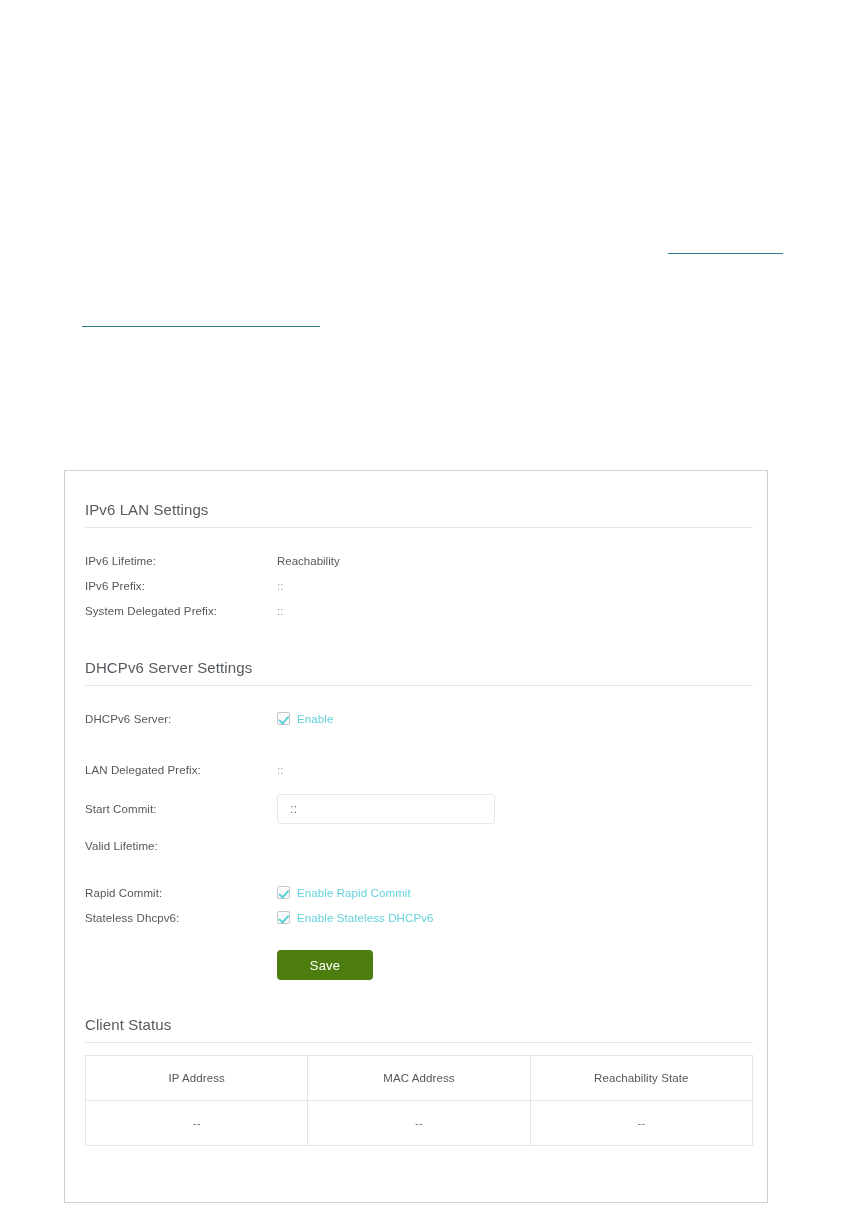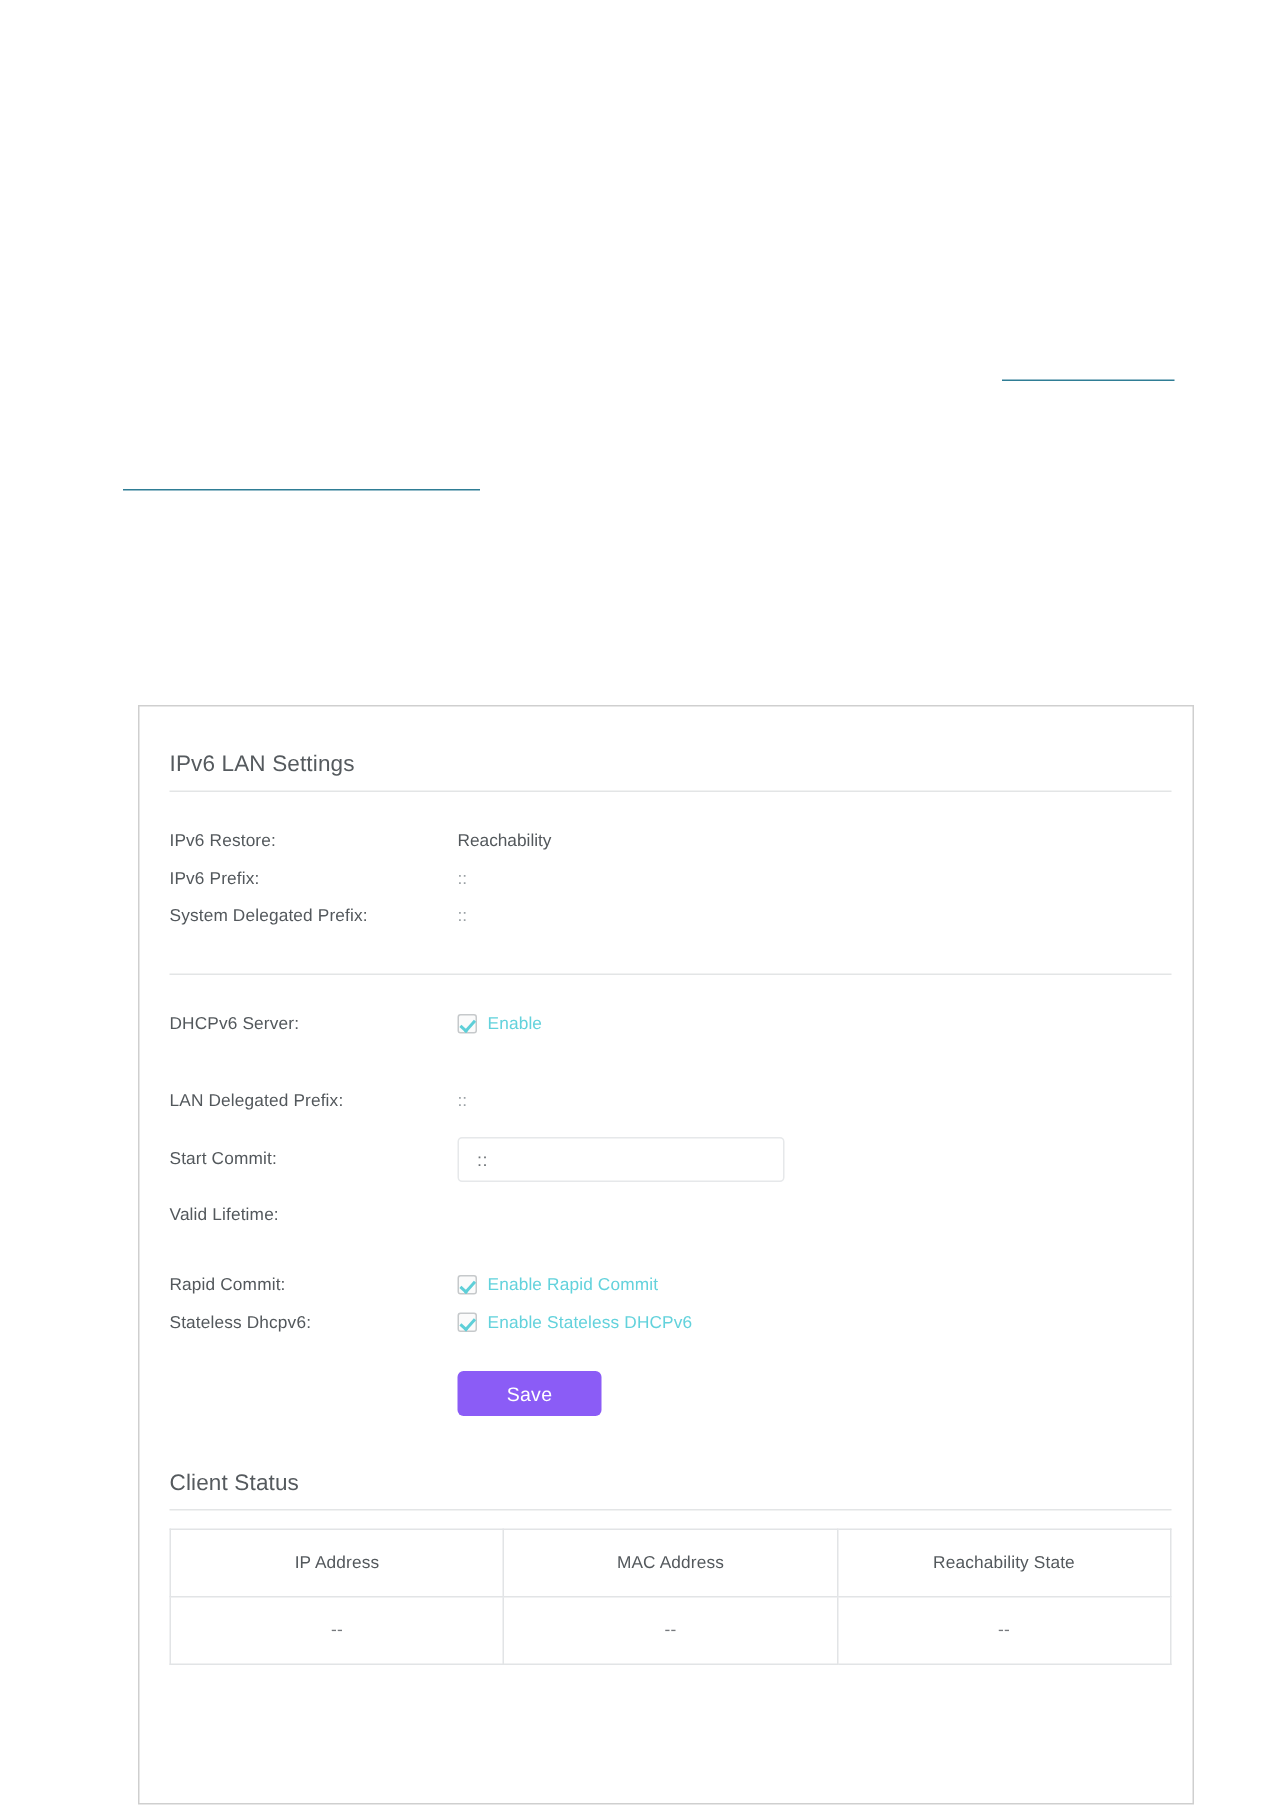--- a/index.html
+++ b/index.html
@@ -21,21 +21,21 @@
     position: absolute;
     height: 0;
     border-bottom: 1.5px solid #2f7d95;
   }
   #link-rule-right { left: 668px; top: 253px; width: 115px; }
   #link-rule-left  { left: 82px;  top: 326px; width: 238px; }
 
   
   .card {
     position: absolute;
-    left: 92px;
+    left: 64px;
     top: 470px;
     width: 704px;
     height: 733px;
     border: 1px solid #cfcfcf;
     box-sizing: border-box;
     background: #fff;
   }
   .card-inner {
     padding: 20px 18px 0 20px;
   }
@@ -135,21 +135,21 @@
 
   
   .btn-bar {
     display: flex;
     gap: 14px;
     padding-left: 192px;
   }
   .btn {
     border: none;
     border-radius: 4px;
-    background: #8b5cf6;
+    background: #4d7c0f;
     color: #ffffff;
     font-family: "Liberation Sans", sans-serif;
     font-size: 13px;
     height: 30px;
     cursor: pointer;
     letter-spacing: .2px;
     padding: 0 14px;
   }
   #save-button { width: 96px; }
   #restore-defaults-button { width: 202px; }
@@ -179,34 +179,35 @@
 <div class="link-rule" id="link-rule-left"></div>
 
 <div class="card">
   <div class="card-inner">
 
     <h2 class="section-title">IPv6 LAN Settings</h2>
     <div class="section-divider"></div>
     <div class="spacer-20"></div>
 
     <div class="row">
-      <div class="row-label">IPv6 Restore:</div>
+      <div class="row-label">IPv6 Lifetime:</div>
       <div class="row-value">Reachability</div>
     </div>
     <div class="row">
       <div class="row-label">IPv6 Prefix:</div>
       <div class="row-value muted">::</div>
     </div>
     <div class="row">
       <div class="row-label">System Delegated Prefix:</div>
       <div class="row-value muted">::</div>
     </div>
 
     <div class="spacer-26"></div>
 
+    <h2 class="section-title">DHCPv6 Server Settings</h2>
     <div class="section-divider"></div>
     <div class="spacer-20"></div>
 
     <div class="row">
       <div class="row-label">DHCPv6 Server:</div>
       <div class="cb-wrap">
         <span class="cbox checked"></span>
         <span class="cb-label on">Enable</span>
       </div>
     </div>

